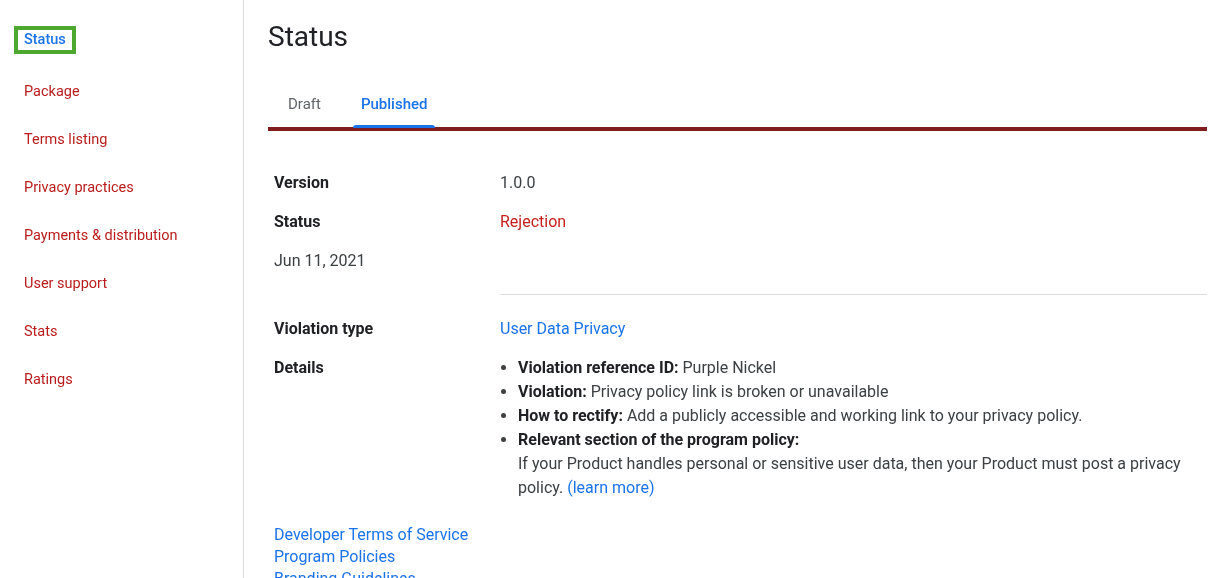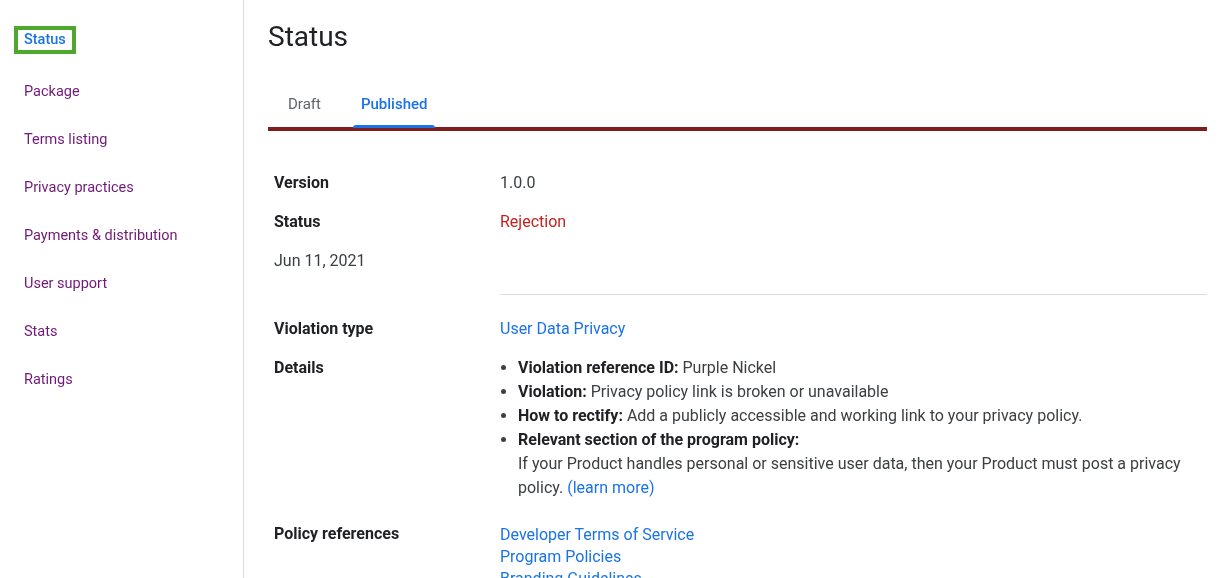--- a/index.html
+++ b/index.html
@@ -19,21 +19,21 @@
     }
     .sidebar {
       width: 244px;
       padding: 12px 0;
       border-right: 1px solid #dadce0;
       min-height: 578px;
     }
     .sidebar-item {
       padding: 14px 24px;
       font-size: 14.5px;
-      color: #701a75;
+      color: #b91c1c;
       cursor: pointer;
       line-height: 20px;
     }
     .sidebar-item.active {
       color: #1a73e8;
       font-weight: 500;
     }
     .highlight-box {
       display: inline-block;
       border: 4px solid #4ea72e;
@@ -195,21 +195,20 @@
               <span class="detail-key">Relevant section of the program policy:</span>
               <div class="relevant-text">
                 <span>If your Product handles personal or sensitive user data, then your Product must post a privacy policy. </span><span class="link">(learn more)</span>
               </div>
             </li>
           </ul>
         </div>
       </div>
 
       <div class="row">
-        <div class="row-label">Policy references</div>
         <div class="row-value policy-refs">
           <span class="link">Developer Terms of Service</span>
           <span class="link">Program Policies</span>
           <span class="link">Branding Guidelines</span>
         </div>
       </div>
     </div>
   </main>
 </div>
 

